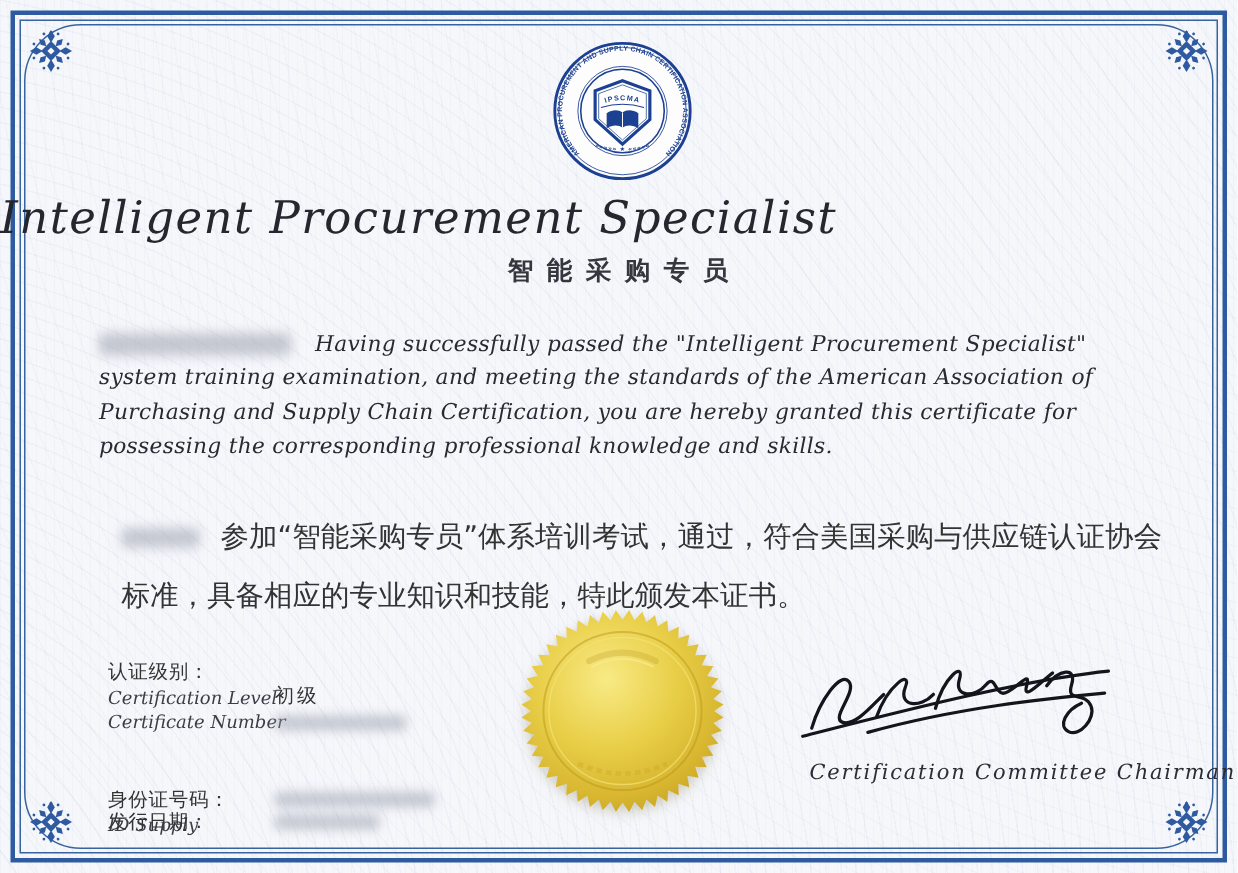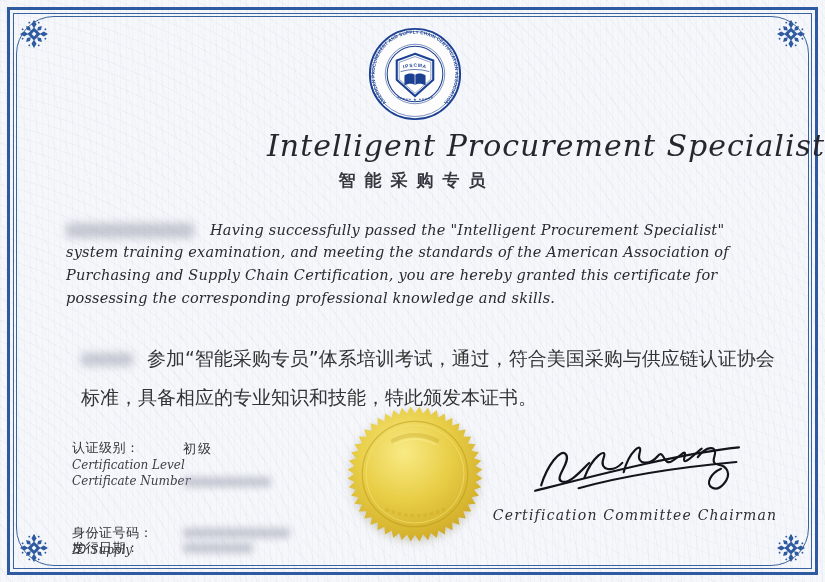--- a/index.html
+++ b/index.html
@@ -20,21 +20,21 @@
   .frame-inner{position:absolute;inset:16px;border:1px solid #39639f;border-radius:38px;}
   .rosette{position:absolute;width:34px;height:34px;}
   .rosette.tl{left:17px;top:17px;}
   .rosette.tr{right:17px;top:17px;}
   .rosette.bl{left:17px;bottom:17px;}
   .rosette.br{right:17px;bottom:17px;}
 
   .seal-top{position:absolute;left:367px;top:26px;width:96px;height:96px;}
 
   .title-en{
-    position:absolute;left:0;top:128px;width:825px;text-align:right;
+    position:absolute;left:0;top:128px;width:825px;text-align:left;
     font-family:"DejaVu Serif",serif;font-style:italic;font-weight:500;
     font-size:30px;color:#26262e;letter-spacing:1px;
   }
   .title-zh{
     position:absolute;left:0;top:169px;width:833px;text-align:center;
     font-size:17px;color:#36363e;letter-spacing:9px;font-weight:600;
   }
 
   .body-en{
     position:absolute;left:66px;top:204px;width:694px;
@@ -50,28 +50,28 @@
         filter:blur(4px);opacity:.55;vertical-align:middle;}
   .blur-en-name{width:128px;height:15px;margin-right:16px;}
   .blur-zh-name{width:52px;height:13px;margin-right:14px;}
   .blur-value{position:absolute;height:10px;filter:blur(3.5px);}
 
   .fields{position:absolute;left:72px;top:403px;width:280px;}
   .field-row{position:absolute;left:0;width:280px;margin-top:36px;}
   .field-row .zh{font-size:13px;color:#333;letter-spacing:.5px;}
   .field-row .en{font-family:"DejaVu Serif",serif;font-style:italic;
                  font-size:12px;color:#3c3c46;margin-top:1px;}
-  .field-value{position:absolute;left:111px;top:1px;font-size:13px;color:#333;letter-spacing:2px;}
+  .field-value{position:absolute;left:111px;top:16px;font-size:13px;color:#333;letter-spacing:2px;}
 
   .gold-seal{position:absolute;left:341px;top:399px;width:148px;height:150px;
              filter:drop-shadow(0 3px 4px rgba(90,80,20,.25));}
 
   .signature{position:absolute;left:524px;top:428px;width:228px;height:78px;transform:rotate(-2deg);}
   .chairman{
-    position:absolute;left:487px;top:507px;width:296px;text-align:center;
+    position:absolute;left:528px;top:507px;width:296px;text-align:right;
     font-family:"DejaVu Serif",serif;font-style:italic;
     font-size:14px;color:#2d2d35;letter-spacing:1.2px;
   }
 </style>
 </head>
 <body>
 
 <div class="cert">
 
   <svg width="0" height="0" style="position:absolute">

